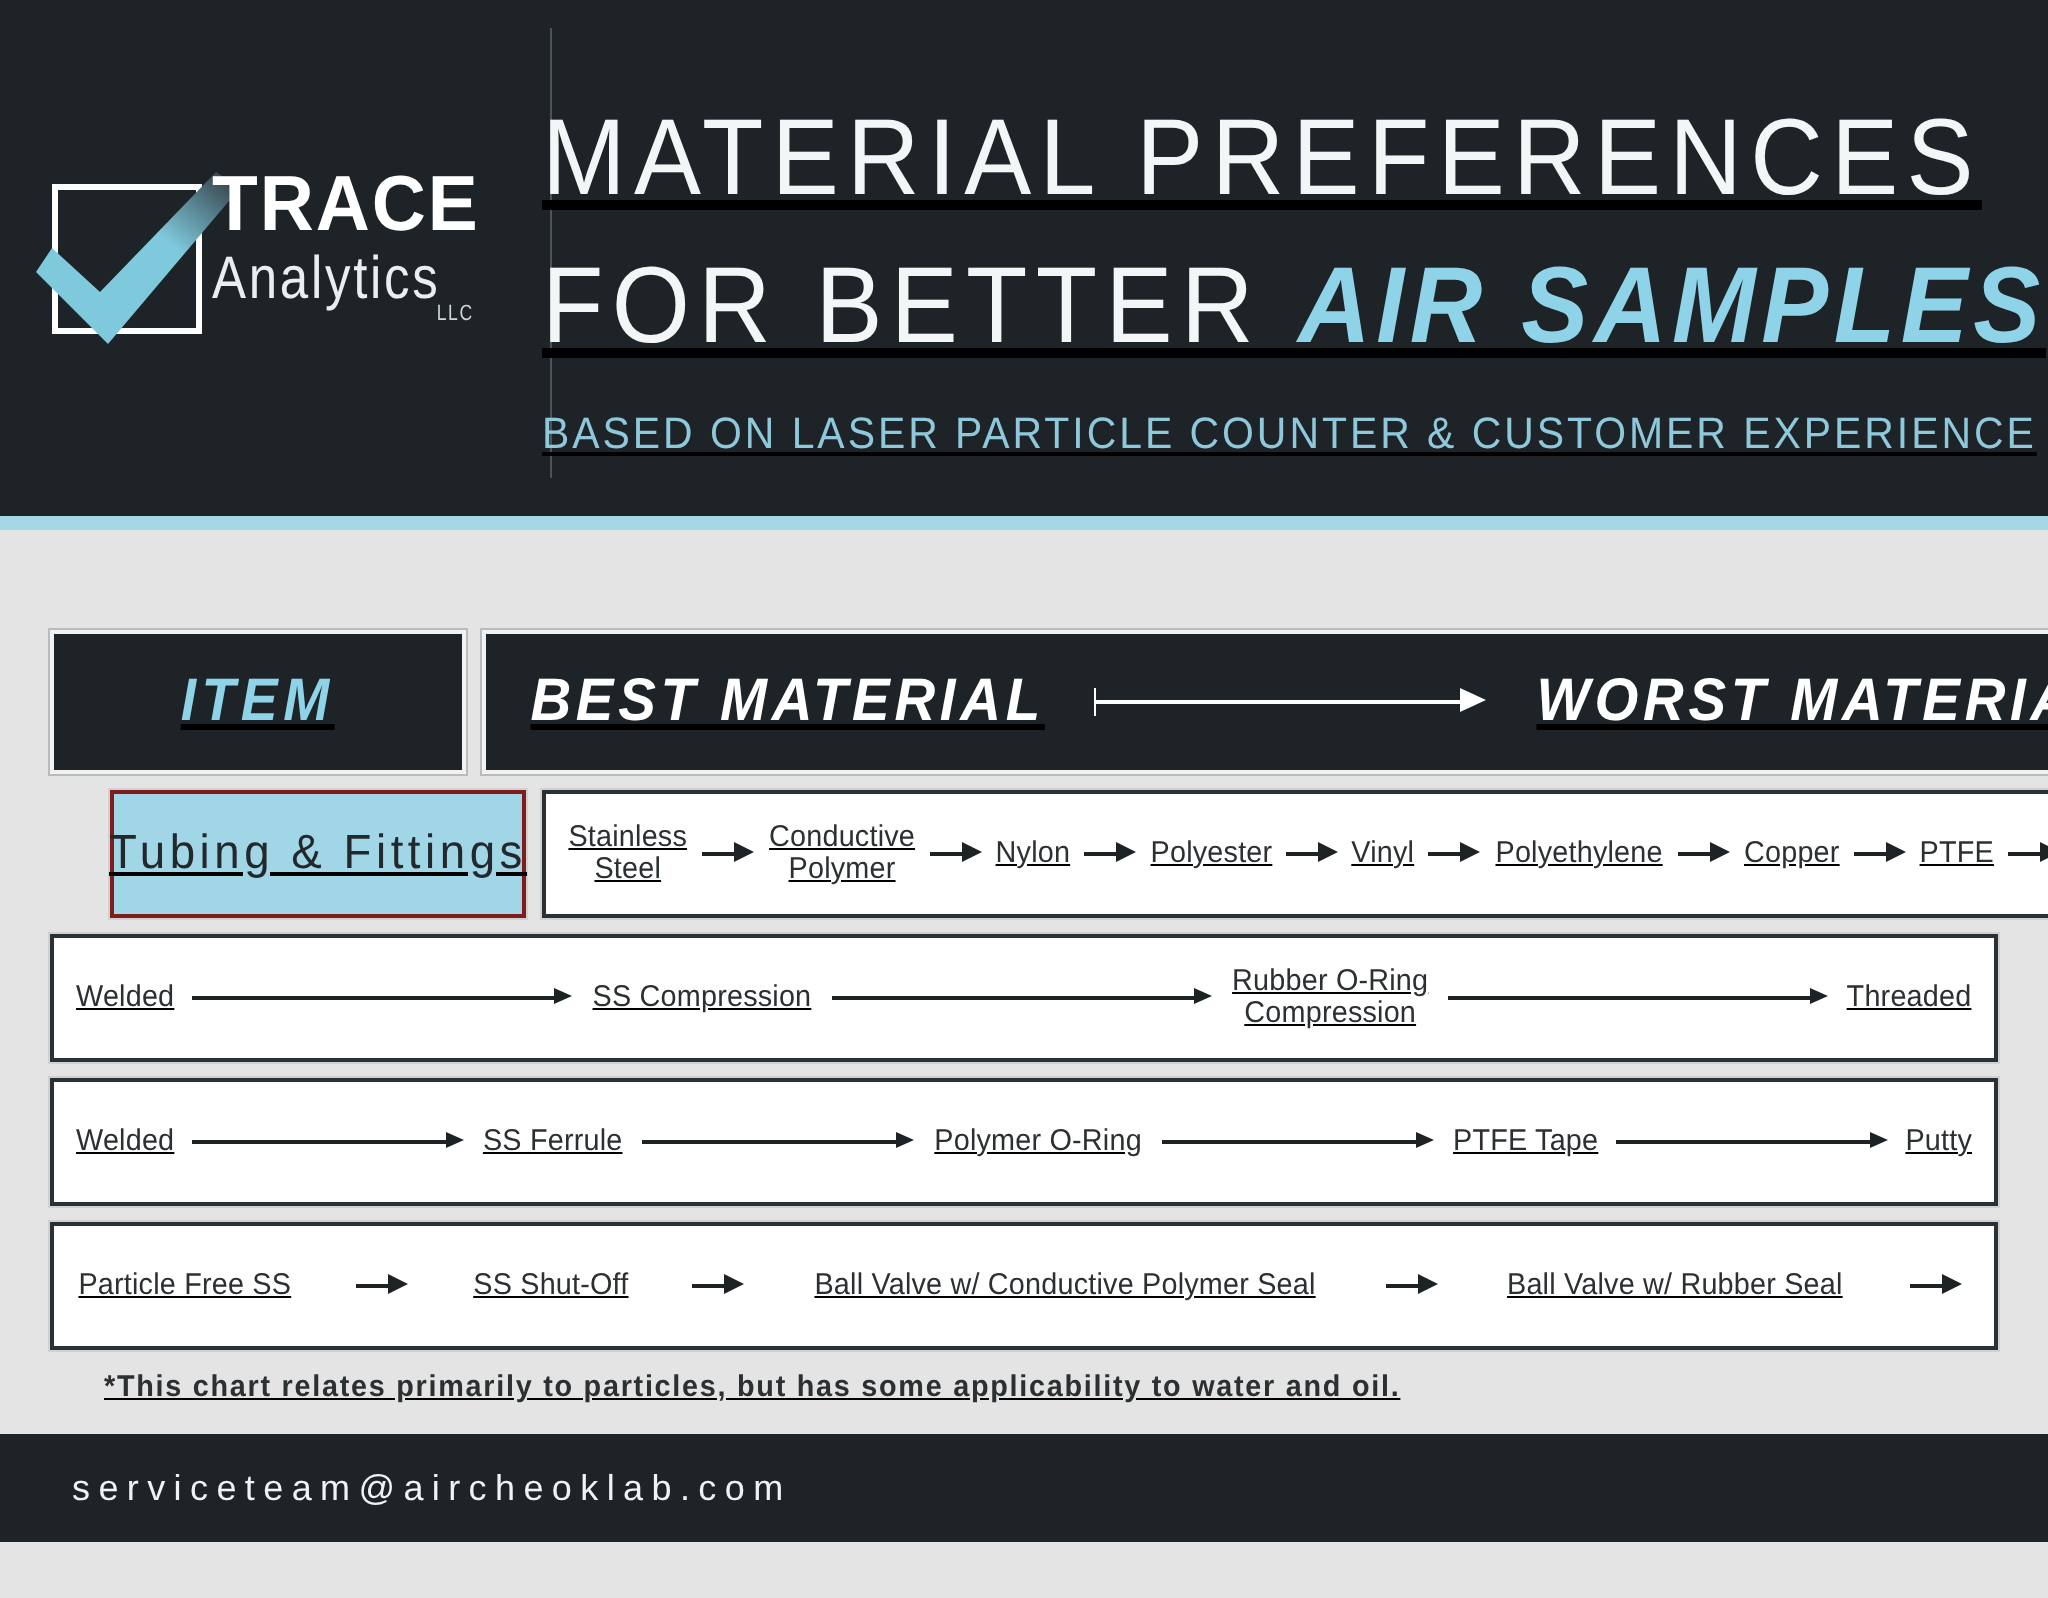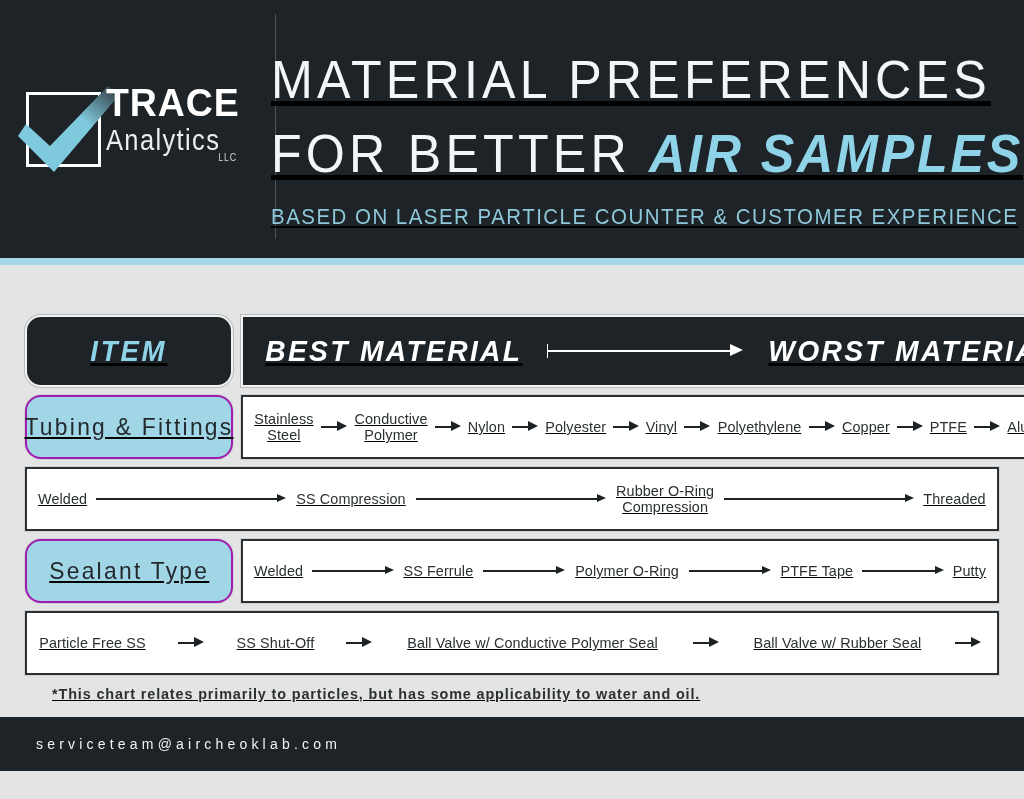--- a/index.html
+++ b/index.html
@@ -156,21 +156,20 @@
   }
   .cell-item {
     width: 208px;
     flex: 0 0 208px;
     margin-right: 8px;
     box-sizing: border-box;
     display: flex;
     align-items: center;
     justify-content: center;
     text-align: right;
-    border-radius: 16px;
   }
   .cell-body {
     flex: 1 1 auto;
     box-sizing: border-box;
     display: flex;
     align-items: center;
   }
 
   
   .hrow .cell-item,
@@ -239,23 +238,24 @@
     width: 0;
     height: 0;
     border-top: 6px solid transparent;
     border-bottom: 6px solid transparent;
     border-left: 13px solid #ffffff;
   }
 
   
   .drow .cell-item {
     background: #a0d6e6;
-    border: 2px solid #a21caf;
+    border: 2px solid #7f1d1d;
     height: 64px;
     box-shadow: 0 0 0 1px #cfd2d3;
+    margin-left: 30px;
   }
   .drow .cell-body {
     background: #ffffff;
     border: 2px solid #2a3034;
     height: 64px;
     box-shadow: 0 0 0 1px #cfd2d3;
     padding: 0 10px;
   }
   .d-item-label {
     font-family: "Liberation Sans Narrow", "Liberation Sans", sans-serif;
@@ -345,21 +345,21 @@
     height: 54px;
     background: #1d2327;
     display: flex;
     align-items: center;
     justify-content: space-between;
     padding: 0 36px;
     box-sizing: border-box;
   }
   .footer-text {
     font-family: "Liberation Sans Narrow", "Liberation Sans", sans-serif;
-    font-size: 14px;
+    font-size: 18px;
     color: #f0f3f4;
     letter-spacing: 4.2px;
     white-space: nowrap;
   }
 </style>
 </head>
 <body>
 
 <div class="page">
 
@@ -508,23 +508,20 @@
                 <span class="shaft"></span>
                 <span class="head"></span>
               </span>
               <span class="chain-node">
                 <span class="sub">Threaded</span>
               </span>
             </div>
           </div>
         </div>
         <div class="trow drow">
-          <div class="cell-item">
-            <span class="d-item-label">Sealant Type</span>
-          </div>
           <div class="cell-body">
             <div class="chain spread">
               <span class="chain-node">
                 <span class="sub">Welded</span>
               </span>
               <span class="arrow-grow">
                 <span class="shaft"></span>
                 <span class="head"></span>
               </span>
               <span class="chain-node">

